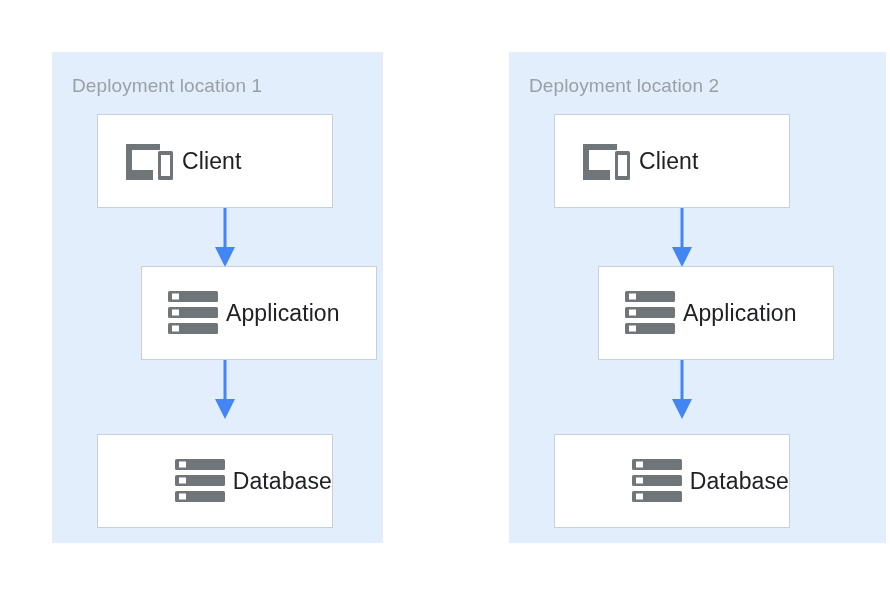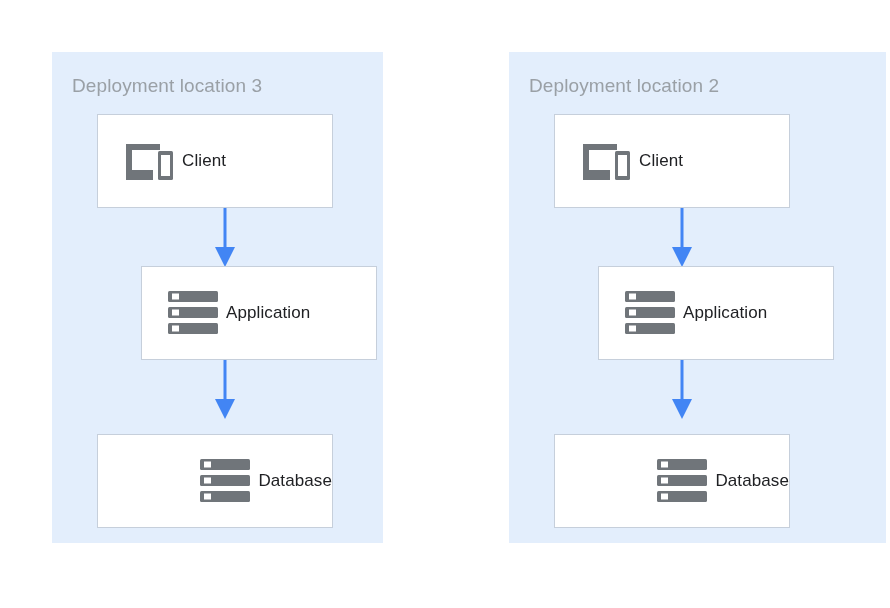--- a/index.html
+++ b/index.html
@@ -61,21 +61,21 @@
 
   .node-icon {
     width: 66px;
     margin-left: 18px;
     flex: 0 0 auto;
     display: flex;
     align-items: center;
     justify-content: center;
   }
   .node-label {
-    font-size: 17px;
+    font-size: 23px;
     color: #202124;
     white-space: nowrap;
     letter-spacing: 0.1px;
   }
 
   
   .arrow {
     position: absolute;
     left: 155px;           
     width: 36px;
@@ -83,21 +83,21 @@
   .arrow-1 { top: 156px; height: 60px; }
   .arrow-2 { top: 308px; height: 60px; }
 </style>
 </head>
 <body>
 
 <div id="diagram-root">
 
   <div class="zone zone-1">
 
-    <div class="zone-title">Deployment location 3</div>
+    <div class="zone-title">Deployment location 1</div>
 
     <div class="node node-client">
       <div class="node-icon">
         <svg width="52" height="40" viewBox="0 0 52 40" xmlns="http://www.w3.org/2000/svg">
 
           <path d="M3 3 H37 V9 H9 V29 H30 V35 H3 Z" fill="#70757a"></path>
           <path d="M3 33 H30 V39 H3 Z" fill="#70757a"></path>
 
           <rect x="35" y="10" width="15" height="29" rx="1.5" fill="#70757a"></rect>
           <rect x="38" y="14" width="9" height="21" fill="#ffffff"></rect>

